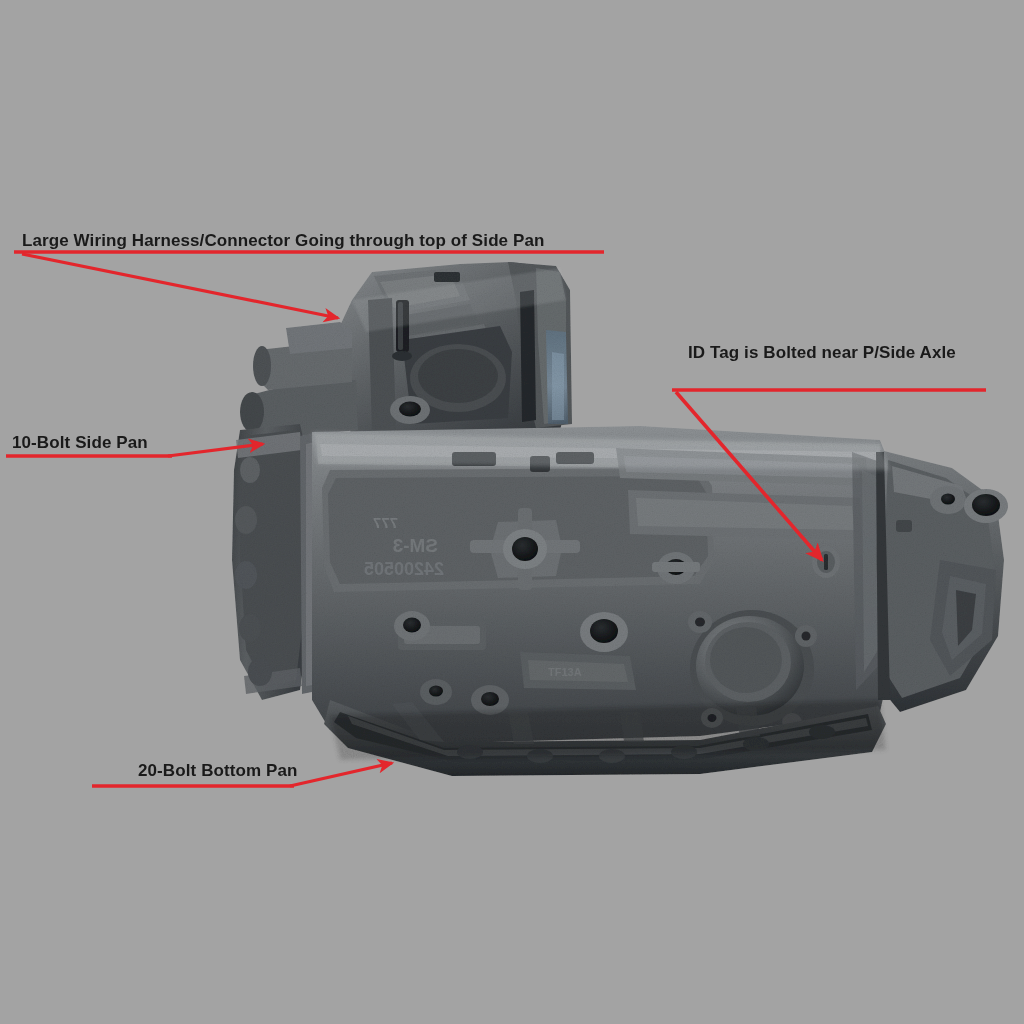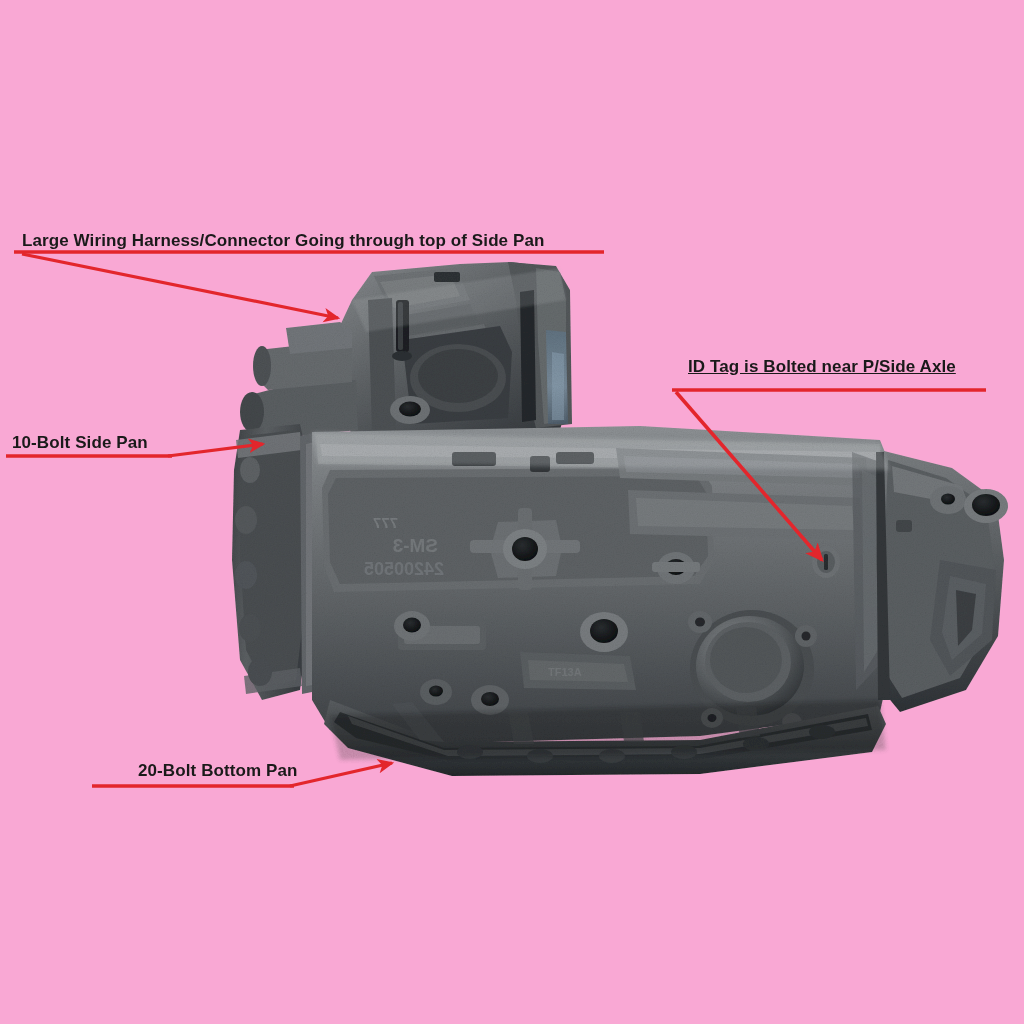--- a/index.html
+++ b/index.html
@@ -8,21 +8,21 @@
     padding: 0;
     background: #ffffff;
   }
   body {
     font-family: "Liberation Sans", sans-serif;
   }
   #canvas {
     position: relative;
     width: 1024px;
     height: 1024px;
-    background: #f9a8d4;
+    background: #a3a3a3;
     overflow: hidden;
   }
   
   .callout-text {
     position: absolute;
     font-family: "Liberation Sans", sans-serif;
     font-weight: bold;
     font-size: 17px;
     line-height: 21px;
     color: #1a1a1a;
@@ -320,21 +320,21 @@
         <path d="M330,716 L880,700 L886,750 L340,760 Z" fill="#0c0e10"></path>
       </g>
       <g opacity="0.18" filter="url(#soft1)">
         <path d="M352,300 L560,268 L566,300 L366,332 Z" fill="#b9bdc0"></path>
       </g>
     </g>
   </svg>
 
   <div class="callout-text" style="left:22px; top:230px;">Large Wiring Harness/Connector Going through top of Side Pan</div>
 
-  <div class="callout-text two-line" style="left:688px; top:356px;text-decoration:underline;">
+  <div class="callout-text two-line" style="left:688px; top:342px;">
     <div>ID Tag is Bolted near P/Side Axle</div>
   </div>
 
   <div class="callout-text" style="left:12px; top:432px;">10-Bolt Side Pan</div>
 
   <div class="callout-text" style="left:98px; top:760px;margin-left:40px;">20-Bolt Bottom Pan</div>
 
   <svg id="annotations" viewBox="0 0 1024 1024">
     <defs>
       <marker id="arrowHead" viewBox="0 0 10 10" refX="8.6" refY="5" markerWidth="5.2" markerHeight="5.2" orient="auto-start-reverse">

